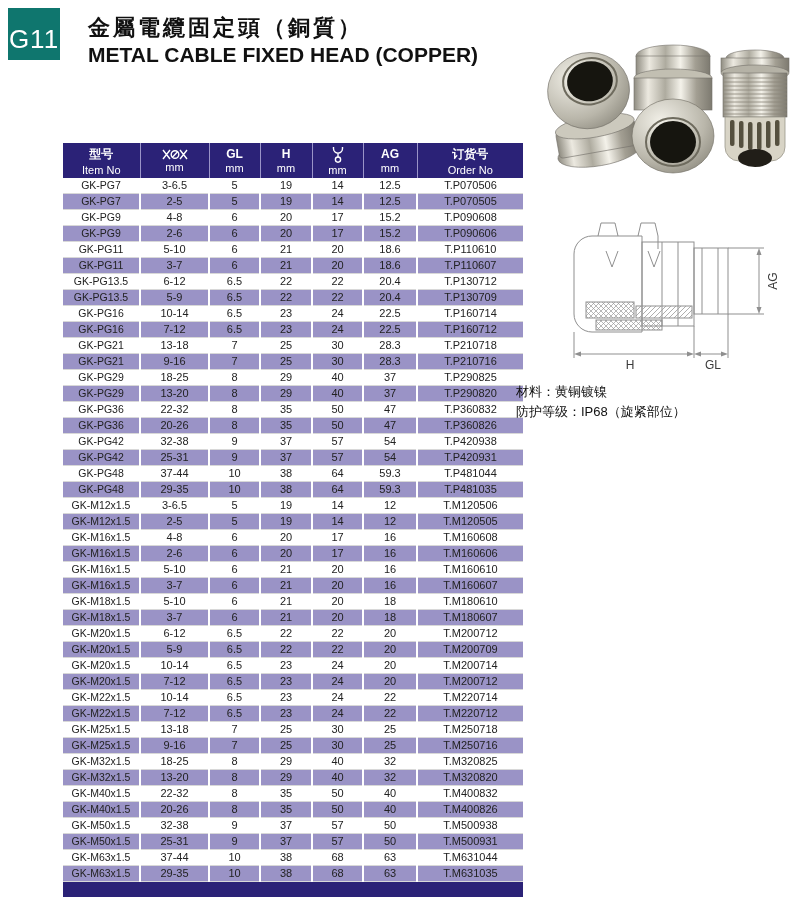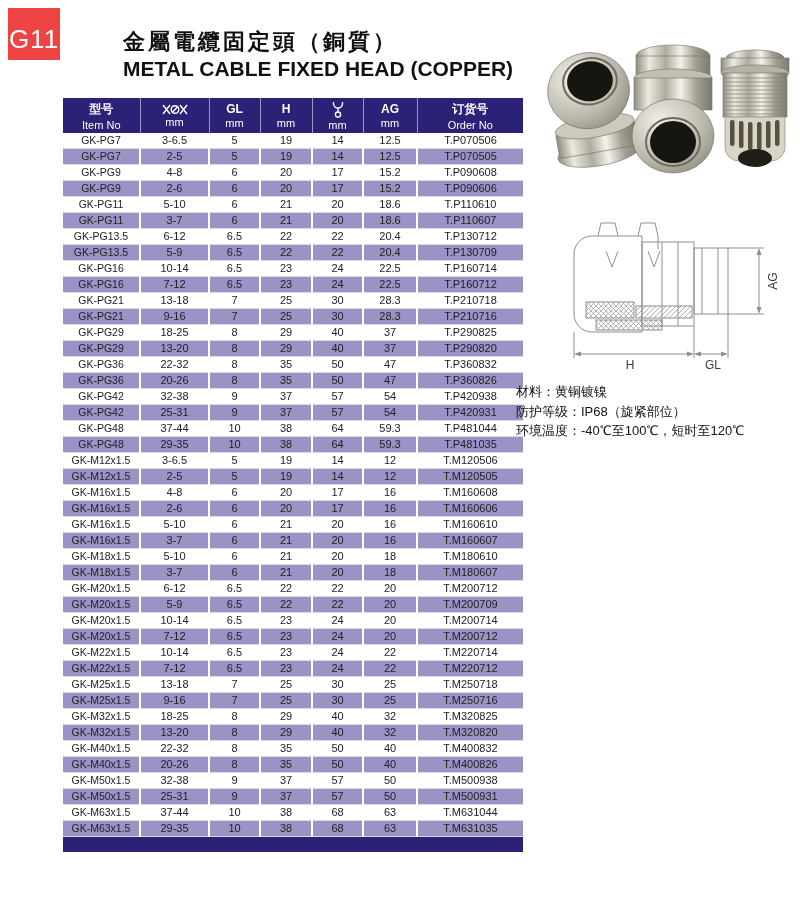--- a/index.html
+++ b/index.html
@@ -3,29 +3,29 @@
 <meta charset="utf-8">
 <style>
   html,body{margin:0;padding:0;}
   body{
     width:800px;height:919px;position:relative;background:#ffffff;
     font-family:"Liberation Sans", sans-serif;color:#1a1a1a;overflow:hidden;
   }
   
   .badge{
     position:absolute;left:8px;top:8px;width:52px;height:52px;
-    background:#ef4444;color:#ffffff;display:flex;align-items:center;justify-content:center;
+    background:#0f766e;color:#ffffff;display:flex;align-items:center;justify-content:center;
     font-size:26px;padding-top:10px;box-sizing:border-box;letter-spacing:1px;
   }
-  .titles{position:absolute;left:88px;top:29px;line-height:1.15;margin-left:35px;}
+  .titles{position:absolute;left:88px;top:15px;line-height:1.15;}
   .title-zh{font-size:22px;font-weight:bold;letter-spacing:3px;color:#111;}
   .title-en{font-size:21px;font-weight:bold;color:#111;margin-top:3px;}
   
   .table-wrap{position:absolute;left:63px;top:98px;width:460px;}
-  table{border-collapse:collapse;width:460px;table-layout:fixed;}
+  table{border-collapse:collapse;width:460px;table-layout:fixed;margin-top:45px;}
   thead th{
     background:#2b2277;color:#ffffff;font-size:12px;font-weight:bold;
     height:35px;padding:0;text-align:center;vertical-align:middle;
     border-right:1px solid #9a94c8;
   }
   thead th:last-child{border-right:none;}
   thead .unit{font-weight:normal;font-size:11px;margin-top:1px;}
   tbody td{
     height:15px;line-height:15px;font-size:11px;text-align:center;padding:0;
     border-bottom:1px solid #d8d8d8;border-right:2px solid #ffffff;
@@ -609,14 +609,13 @@
   <g fill="#3a3a3a" font-size="12" font-family="Liberation Sans, sans-serif">
     <text transform="rotate(-90 207 75)" x="207" y="79" text-anchor="middle">AG</text>
     <text x="64" y="163" text-anchor="middle">H</text>
     <text x="147" y="163" text-anchor="middle">GL</text>
   </g>
 </svg>
 
 <div class="specs">
   <div class="line">材料：黄铜镀镍</div>
   <div class="line">防护等级：IP68（旋紧部位）</div>
-  <div class="line">环境温度：-40℃至100℃，短时至120℃</div>
 </div>
 
 </body></html>

